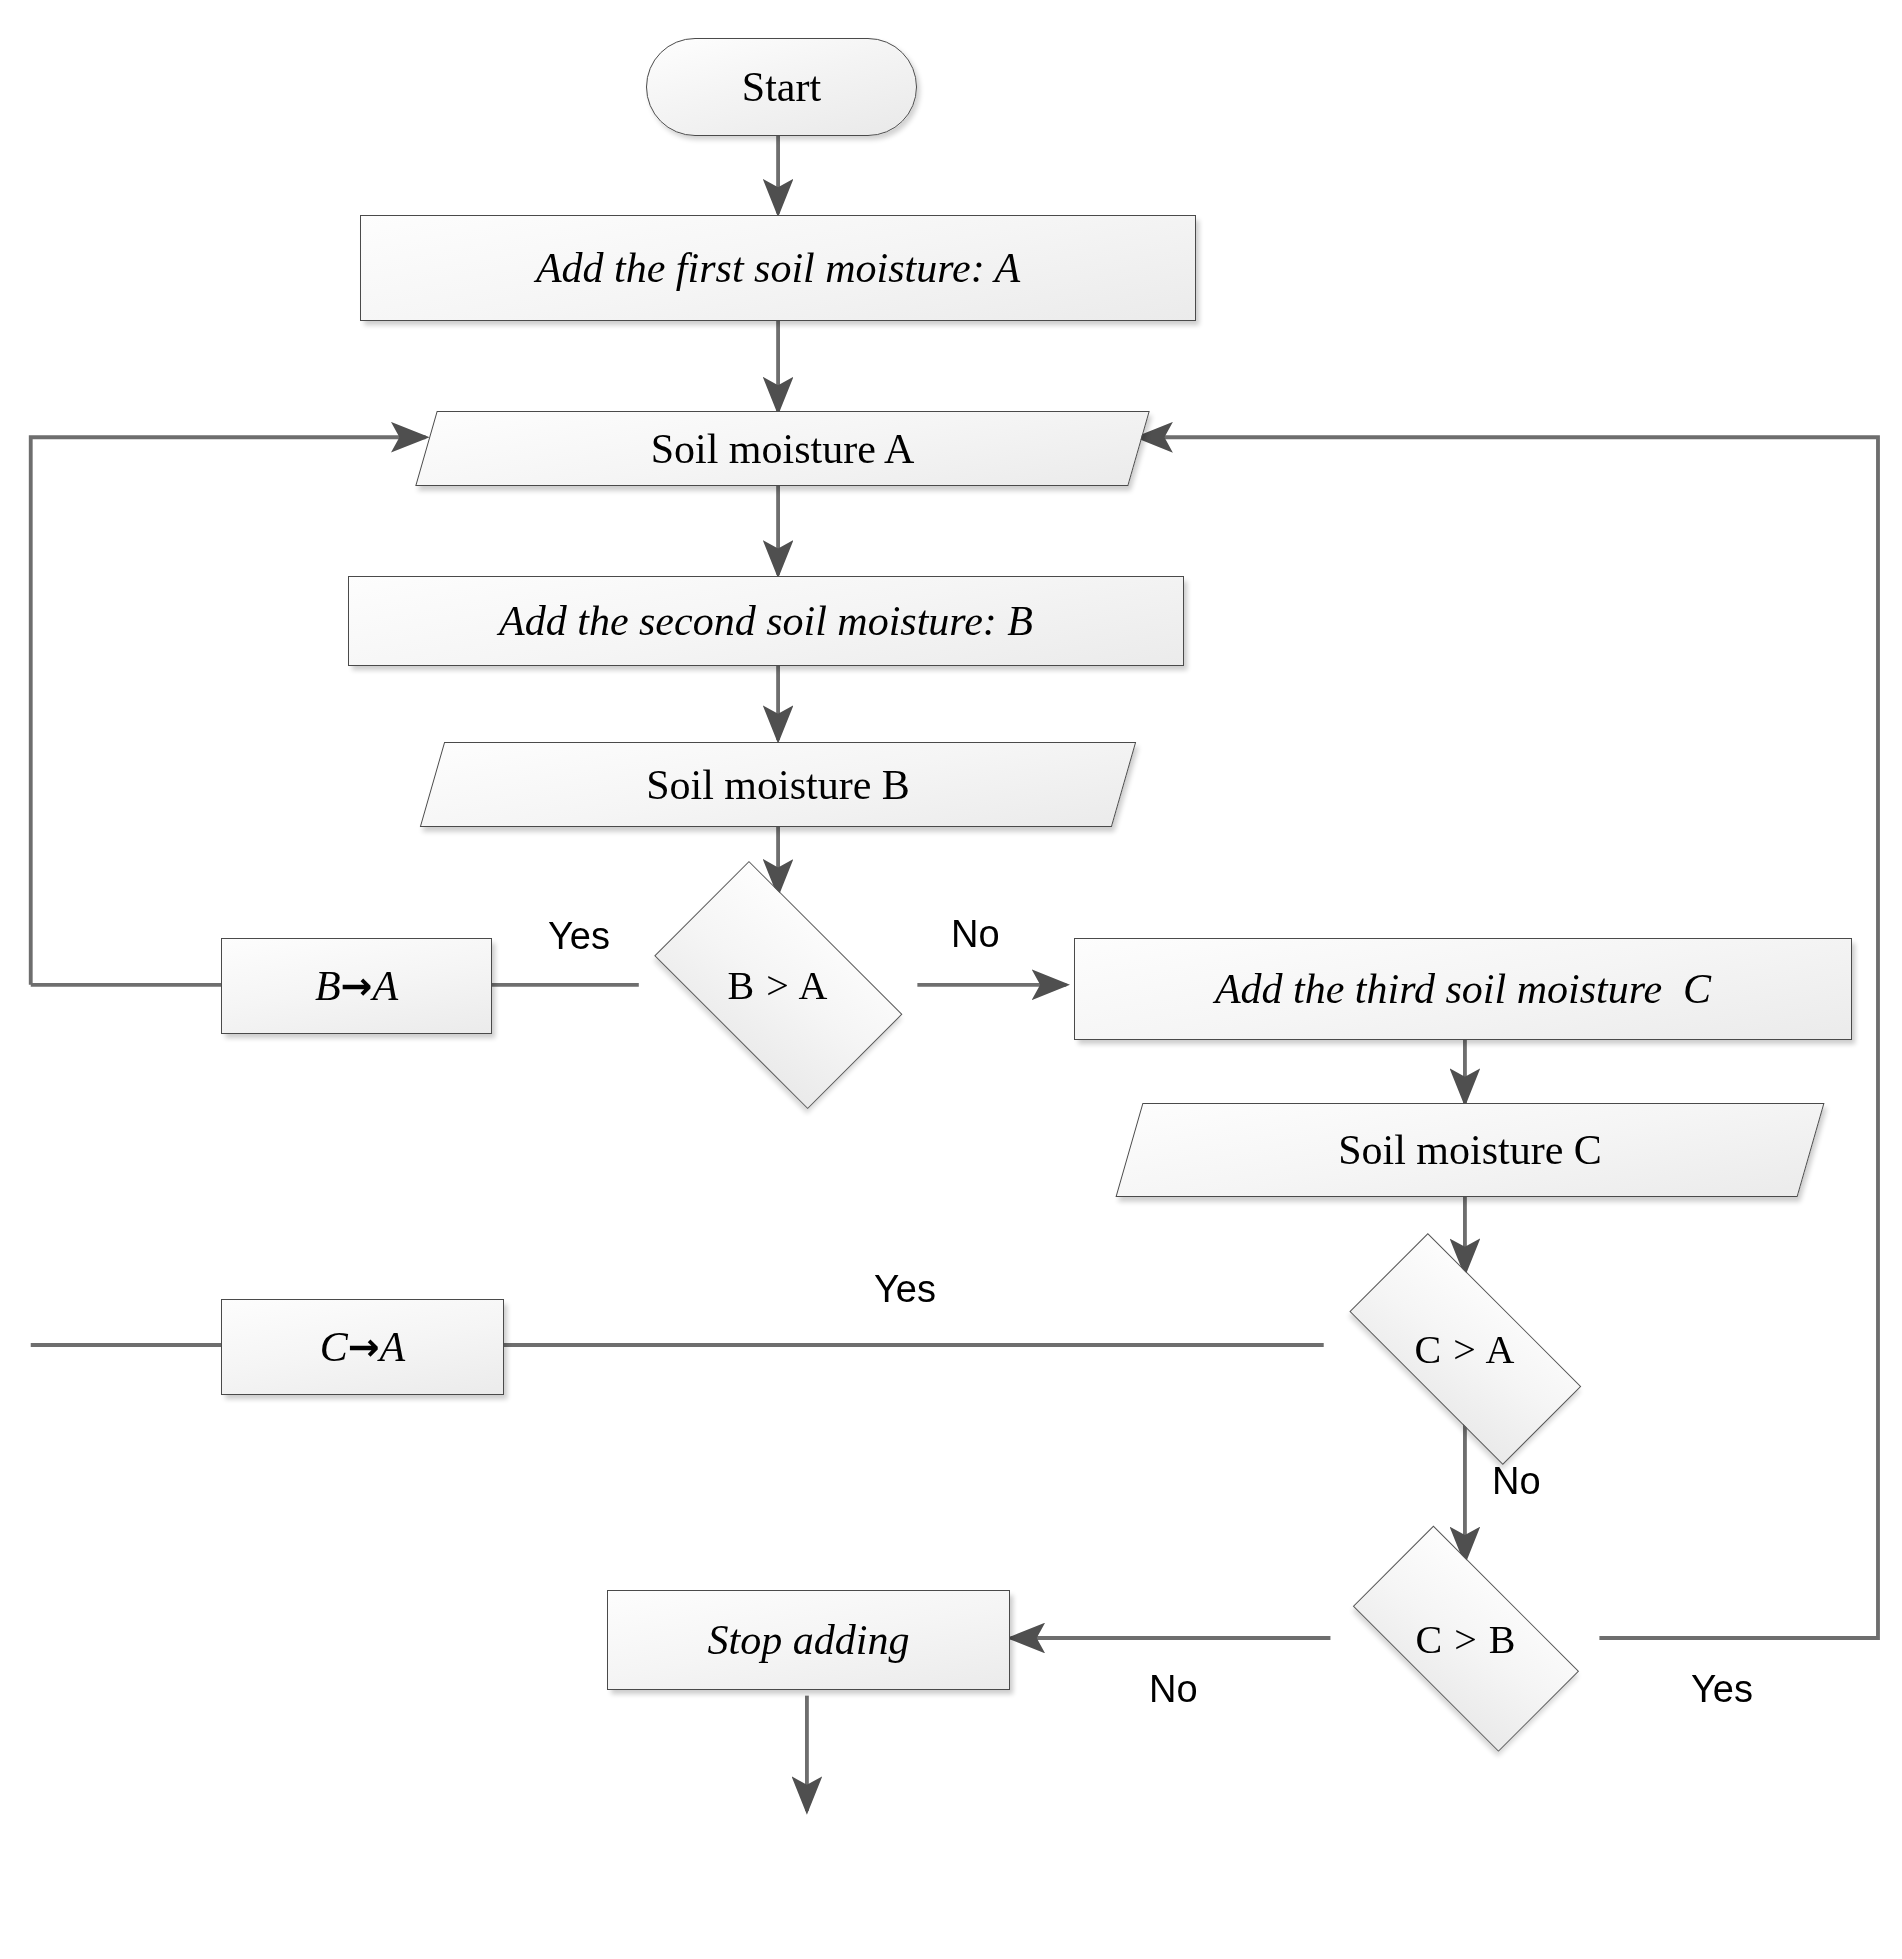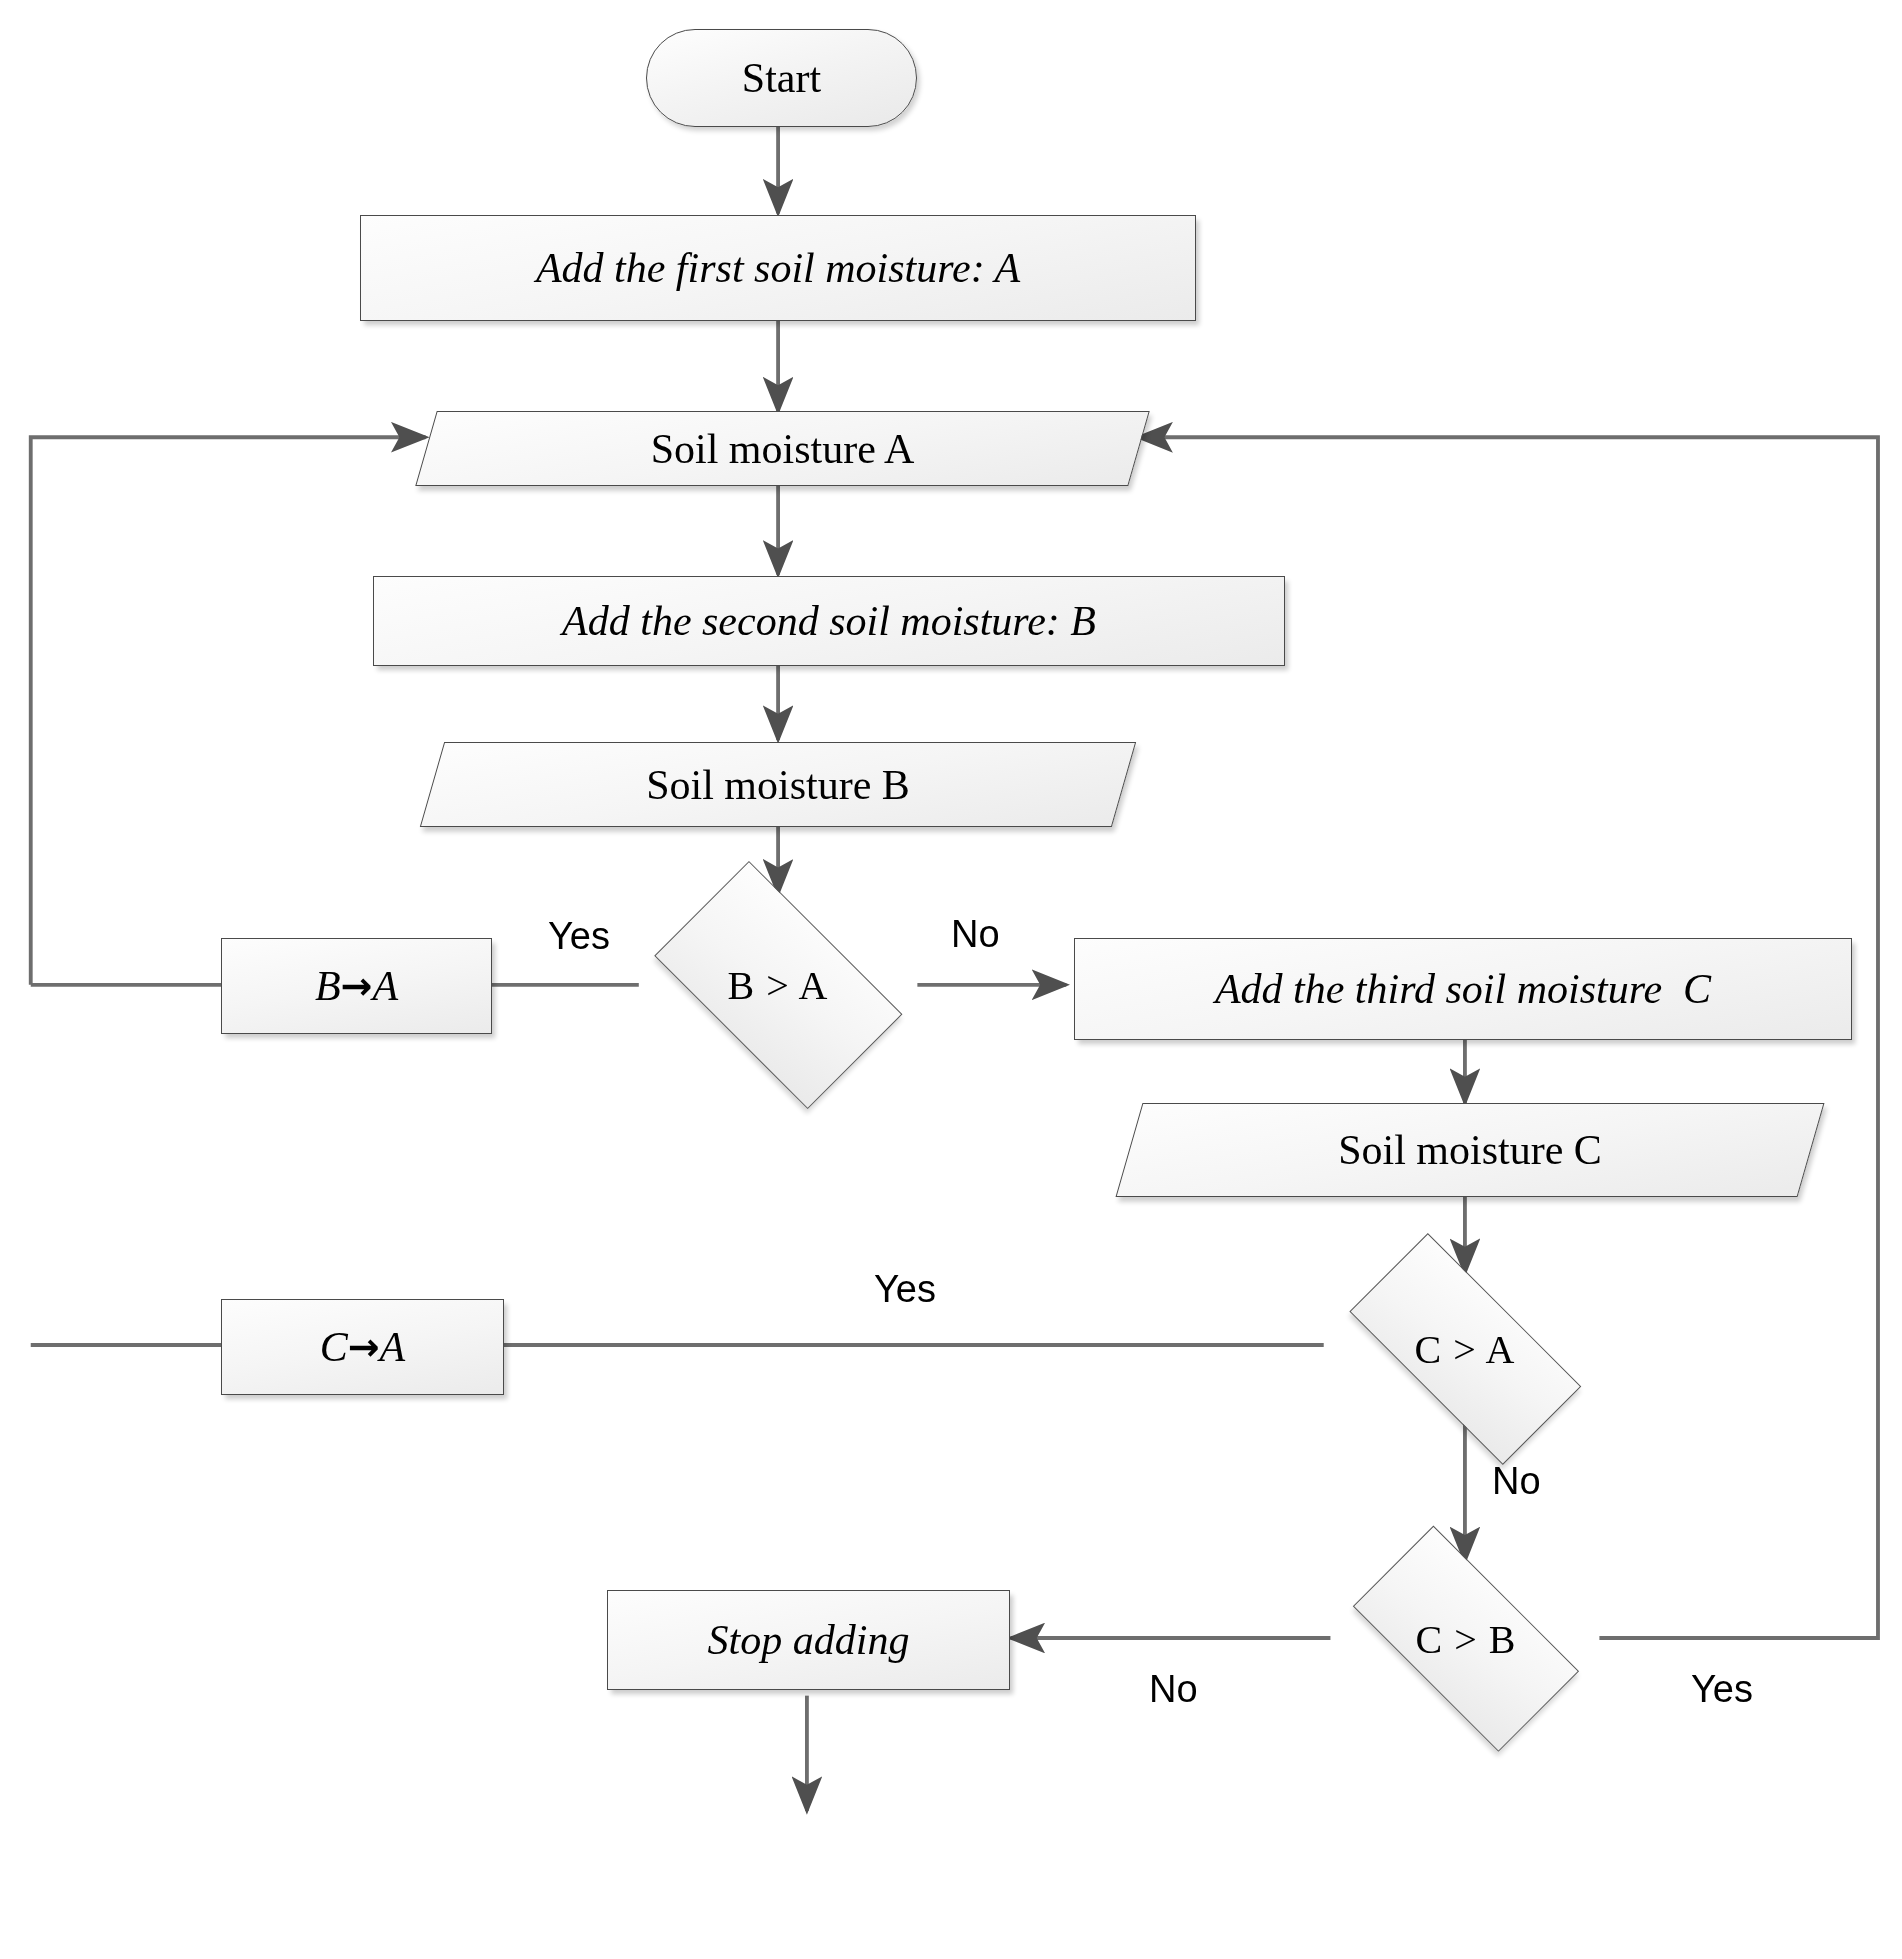--- a/index.html
+++ b/index.html
@@ -153,34 +153,34 @@
       <path d="M1525,1478 L1525,1625" marker-end="url(#ah)"></path>
 
       <path d="M1385,1705 L1052,1705" marker-end="url(#ah)"></path>
 
       <path d="M1665,1705 L1955,1705 L1955,455 L1185,455" marker-end="url(#ah)"></path>
 
       <path d="M840,1765 L840,1885" marker-end="url(#ah)"></path>
     </g>
   </svg>
 
-  <div class="node terminal" style="left:646px; top:29px; width:271px; height:98px;">
+  <div class="node terminal" style="left:646px; top:38px; width:271px; height:98px;">
     <span>Start</span>
   </div>
 
   <div class="node process" style="left:360px; top:215px; width:836px; height:106px;">
     <span>Add the first soil moisture: A</span>
   </div>
 
   <div class="node data-shape" style="left:426px; top:411px; width:713px; height:75px;">
     <span class="skew"></span>
     <span class="label">Soil moisture A</span>
   </div>
 
-  <div class="node process" style="left:373px; top:576px; width:912px; height:90px;text-align:right;">
+  <div class="node process" style="left:348px; top:576px; width:836px; height:90px;text-align:right;">
     <span>Add the second soil moisture: B</span>
   </div>
 
   <div class="node data-shape" style="left:432px; top:742px; width:692px; height:85px;">
     <span class="skew"></span>
     <span class="label">Soil moisture B</span>
   </div>
 
   <div class="node decision" style="left:629px; top:893px; width:298px; height:184px;justify-content:center;">
     <span class="rot"></span>

